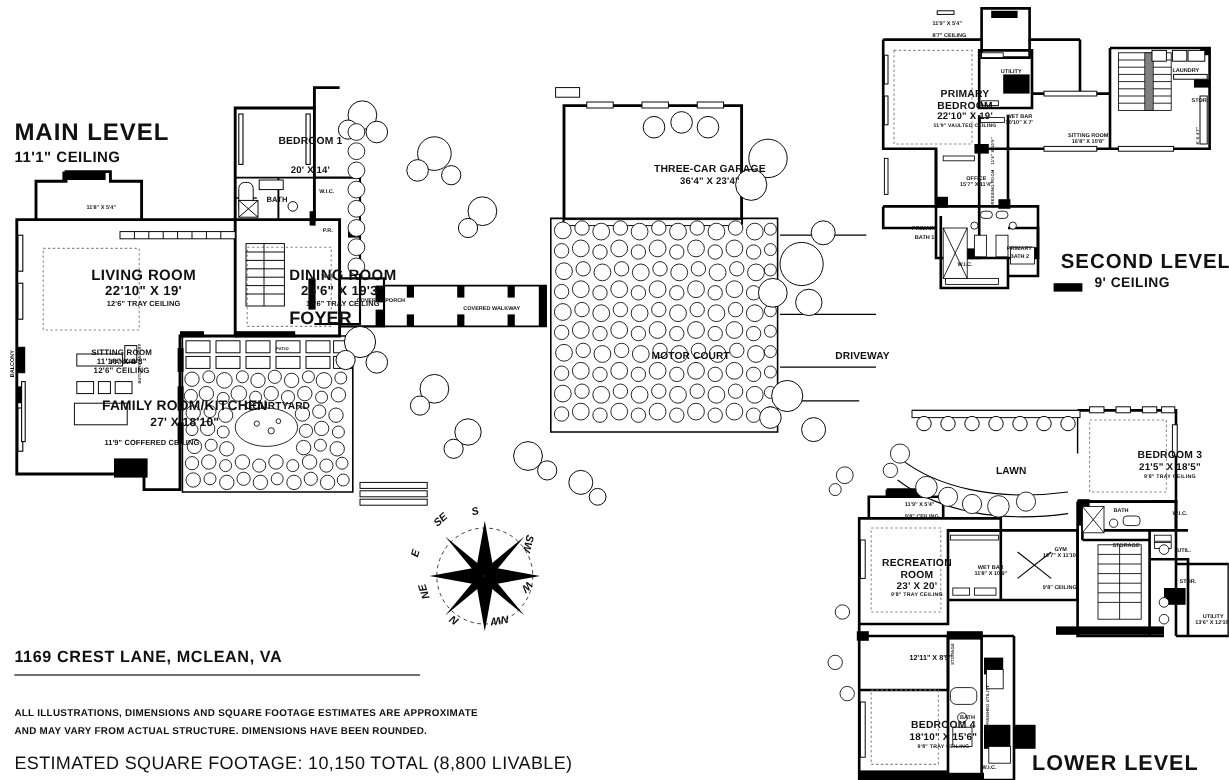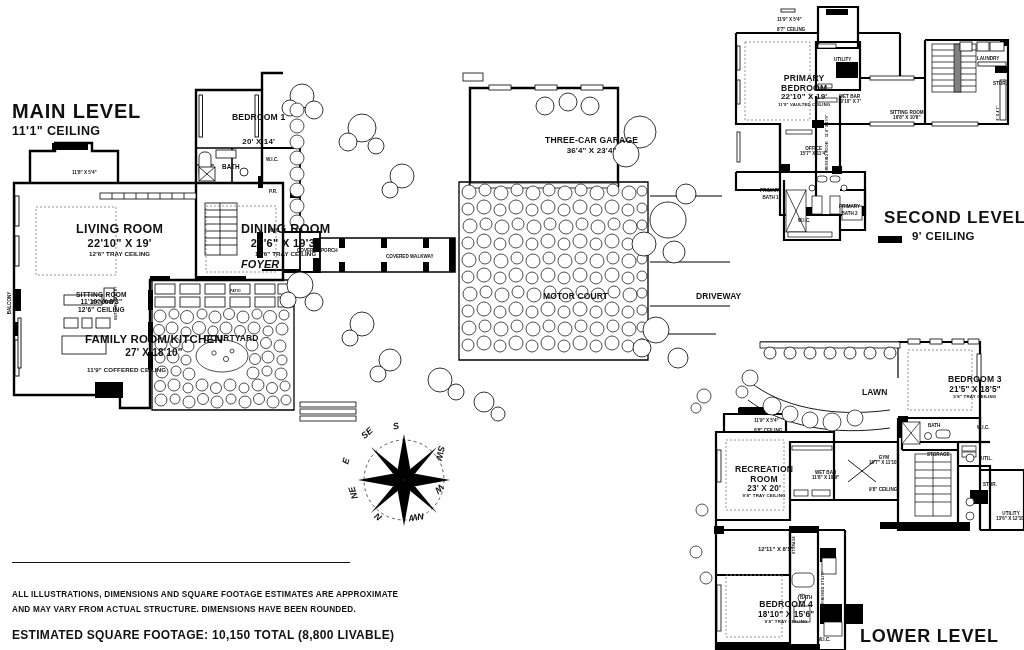--- a/index.html
+++ b/index.html
@@ -17,21 +17,21 @@
   .big{font-size:12.5px;font-weight:700;letter-spacing:.3px;}
   .med{font-size:8.6px;font-weight:700;letter-spacing:.15px;}
   .sm{font-size:6.2px;font-weight:700;letter-spacing:.1px;}
   .xs{font-size:4.6px;font-weight:700;letter-spacing:0;}
   .tiny{font-size:3.4px;font-weight:700;}
   .rot90{transform:translate(-50%,-50%) rotate(-90deg);}
   svg{display:block;overflow:visible;}
   .rule{position:absolute;height:1.4px;background:#111;}
   .note{position:absolute;font-size:8.2px;font-weight:700;letter-spacing:.25px;line-height:1.75;white-space:nowrap;}
   .addr{position:absolute;font-size:13.5px;font-weight:700;letter-spacing:.5px;white-space:nowrap;}
-  .sqft{position:absolute;font-size:12px;font-weight:700;letter-spacing:.3px;white-space:nowrap;}
+  .sqft{position:absolute;font-size:15px;font-weight:400;letter-spacing:.3px;white-space:nowrap;}
   .lvl{position:absolute;font-size:20px;font-weight:700;letter-spacing:.8px;white-space:nowrap;}
   .lvlsub{position:absolute;font-size:12.5px;font-weight:700;letter-spacing:.4px;white-space:nowrap;}
   .compass-lbl{position:absolute;font-size:9px;font-weight:700;font-style:italic;}
 </style>
 </head>
 <body>
 
 <div id="stage">
 
   <div class="lvl" style="left:12px;top:100px;">MAIN LEVEL</div>
@@ -459,21 +459,21 @@
     <div>BEDROOM 1</div>
     <div style="font-size:8px;margin-top:15px">20' X 14'</div>
   </div>
 
   <div class="lbl med" style="left:545px;top:136px;">
     <div>THREE-CAR GARAGE</div>
     <div style="font-size:8px;margin-top:1px">36'4" X 23'4"</div>
   </div>
 
   <div class="lbl xs" style="left:72px;top:170px;">11'8" X 5'4"</div>
-  <div class="lbl sm" style="left:241px;top:258px;font-size:11px;font-style:italic;">FOYER</div>
+  <div class="lbl sm" style="left:241px;top:258px;font-size:15px;">FOYER</div>
   <div class="lbl sm" style="left:222px;top:163px;font-size:6.4px;">BATH</div>
   <div class="lbl xs" style="left:266px;top:157px;">W.I.C.</div>
   <div class="lbl xs" style="left:269px;top:189px;">P.R.</div>
   <div class="lbl xs" style="left:268px;top:228px;">W.I.C.</div>
   <div class="lbl xs" style="left:92px;top:299px;font-size:5.6px;">PANTRY</div>
   <div class="lbl tiny rot90" style="left:117px;top:303px;">BUTLERS PANTRY</div>
   <div class="lbl xs rot90" style="left:10px;top:303px;">BALCONY</div>
   <div class="lbl xs" style="left:297px;top:248px;line-height:1.3;">COVERED PORCH</div>
   <div class="lbl xs" style="left:386px;top:254px;line-height:1.3;">COVERED WALKWAY</div>
   <div class="lbl tiny" style="left:230px;top:290px;">PATIO</div>
@@ -783,21 +783,21 @@
       <circle cx="280" cy="128" r="4"></circle>
     </g>
 
     <g stroke="#000" stroke-width="0.7" fill="#fff">
       <rect x="104" y="160" width="14" height="6"></rect>
         <rect x="122" y="160" width="18" height="6"></rect>
       <rect x="102" y="116" width="40" height="4"></rect>
     </g>
   </svg>
 
-  <div class="lbl sm" style="left:830px;top:388px;font-size:8.5px;margin-left:32px;">LAWN</div>
+  <div class="lbl sm" style="left:830px;top:388px;font-size:8.5px;">LAWN</div>
 
   <div class="lbl xs" style="left:754px;top:418px;">11'9" X 5'4"</div>
   <div class="lbl xs" style="left:754px;top:428px;">9'8" CEILING</div>
 
   <div class="lbl" style="left:735px;top:465px;font-size:8.6px;font-weight:700;">
     <div>RECREATION</div>
     <div>ROOM</div>
     <div style="font-size:8.2px">23' X 20'</div>
     <div class="tiny" style="font-size:4.4px;margin-top:1px">9'8" TRAY CEILING</div>
   </div>
@@ -834,20 +834,21 @@
   <div class="lbl xs" style="left:928px;top:423px;">BATH</div>
   <div class="lbl xs" style="left:800px;top:595px;">BATH</div>
   <div class="lbl xs" style="left:977px;top:425px;">W.I.C.</div>
   <div class="lbl xs" style="left:818px;top:637px;">W.I.C.</div>
   <div class="lbl xs" style="left:927px;top:452px;">STORAGE</div>
   <div class="lbl tiny rot90" style="left:795px;top:545px;">STORAGE</div>
   <div class="lbl xs" style="left:983px;top:482px;">STOR.</div>
   <div class="lbl xs" style="left:981px;top:456px;">UTIL.</div>
   <div class="lbl tiny rot90" style="left:824px;top:590px;">UNFINISHED UTILITY</div>
 
+  <div class="addr" style="left:12px;top:540px;">1169 CREST LANE, MCLEAN, VA</div>
   <div class="rule" style="left:12px;top:562px;width:338px;"></div>
 
   <div class="note" style="left:12px;top:603px;">AND MAY VARY FROM ACTUAL STRUCTURE. DIMENSIONS HAVE BEEN ROUNDED.</div>
   <div class="note" style="left:12px;top:588px;">ALL ILLUSTRATIONS, DIMENSIONS AND SQUARE FOOTAGE ESTIMATES ARE APPROXIMATE</div>
 
   <div class="sqft" style="left:12px;top:628px;">ESTIMATED SQUARE FOOTAGE: 10,150 TOTAL (8,800 LIVABLE)</div>
 
 </div>
 
 </body></html>

